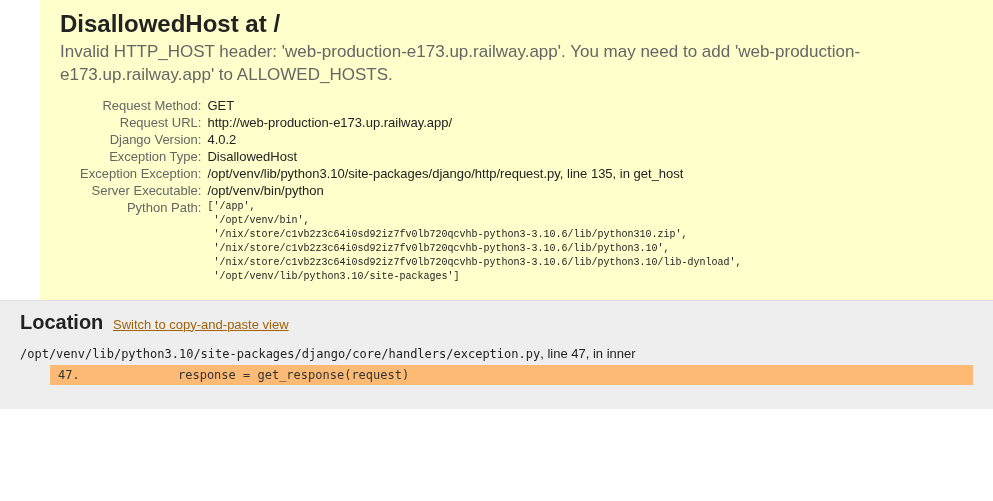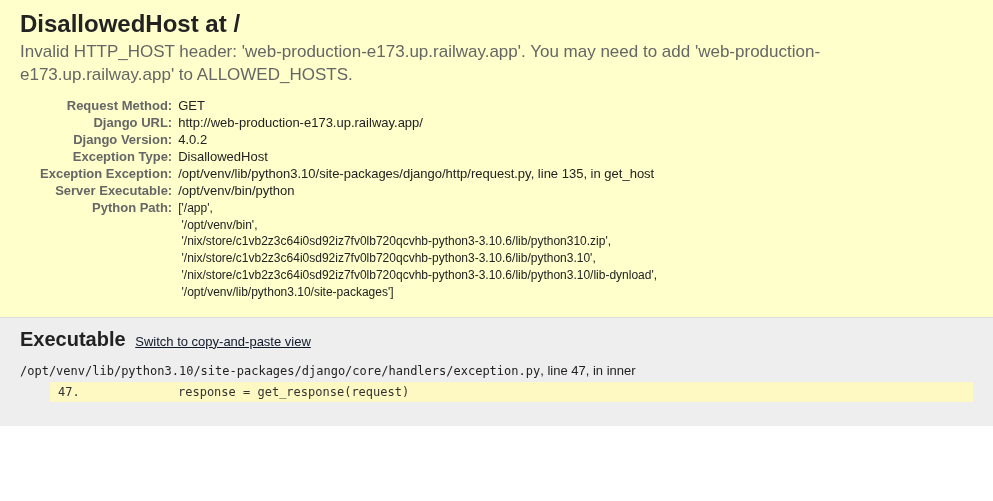--- a/index.html
+++ b/index.html
@@ -5,20 +5,21 @@
     * { margin: 0; padding: 0; box-sizing: border-box; }
     body {
       font-family: "Helvetica Neue", Helvetica, Arial, sans-serif;
       font-size: 13px;
       color: #333;
       background: #fff;
     }
     #summary {
       background: #ffffcc;
       padding: 10px 20px 15px 20px;
+      margin-left: 40px;
     }
     #summary h1 {
       font-size: 24px;
       font-weight: bold;
       color: #222;
       margin-bottom: 3px;
     }
     #summary h2 {
       font-size: 17px;
       font-weight: normal;
@@ -27,77 +28,77 @@
       margin-bottom: 10px;
     }
     table.meta {
       border-collapse: collapse;
       margin-left: 20px;
     }
     table.meta th {
       text-align: right;
       padding: 1px 6px 1px 0;
       color: #666;
-      font-weight: bold;
+      font-weight: normal;
       font-size: 13px;
       vertical-align: top;
       white-space: nowrap;
     }
     table.meta td {
       padding: 1px 0;
       color: #222;
       font-size: 13px;
       vertical-align: top;
     }
     table.meta td.code, table.meta td .mono {
       font-family: "Consolas", "Monaco", monospace;
       font-size: 12px;
     }
     .pre {
-      font-family: Liberation Sans, sans-serif;
-      font-size: 12px;
+      font-family: Liberation Mono, monospace;
+      font-size: 10px;
       white-space: pre;
       line-height: 1.4;
     }
     #traceback {
       background: #eee;
       padding: 10px 20px 20px 20px;
       border-top: 1px solid #ddd;
     }
     #traceback h2 {
       font-size: 20px;
       font-weight: bold;
       color: #222;
       display: inline-block;
       margin-right: 6px;
     }
     #traceback .switch-link {
       font-size: 13px;
-      color: #0f172a;
+      color: #a16207;
       text-decoration: underline;
       cursor: pointer;
     }
     .frame {
       margin-top: 12px;
     }
     .frame-location {
       font-size: 13px;
       color: #222;
       margin-bottom: 2px;
     }
     .frame-location .path {
       font-family: "Consolas", "Monaco", monospace;
       font-size: 12px;
       color: #222;
     }
     .frame-location .lineinfo {
       color: #222;
     }
     .context {
-      background: #fef9c3;
+      background: #fdba74;
       padding: 3px 8px;
       margin: 4px 0 4px 30px;
       font-family: "Consolas", "Monaco", monospace;
       font-size: 12px;
       display: flex;
     }
     .context .lineno {
       width: 120px;
       display: inline-block;
     }
@@ -119,21 +120,21 @@
 <div id="summary">
   <h1>DisallowedHost at /</h1>
   <h2>Invalid HTTP_HOST header: 'web-production-e173.up.railway.app'. You may need to add 'web-production-e173.up.railway.app' to ALLOWED_HOSTS.</h2>
   <table class="meta">
     <tbody>
         <tr>
       <th>Request Method:</th>
       <td>GET</td>
     </tr>
     <tr>
-      <th>Django URL:</th>
+      <th>Request URL:</th>
       <td>http://web-production-e173.up.railway.app/</td>
     </tr>
     <tr>
       <th>Django Version:</th>
       <td>4.0.2</td>
     </tr>
     <tr>
       <th>Exception Type:</th>
       <td>DisallowedHost</td>
     </tr>
@@ -154,21 +155,21 @@
  '/nix/store/c1vb2z3c64i0sd92iz7fv0lb720qcvhb-python3-3.10.6/lib/python3.10',
  '/nix/store/c1vb2z3c64i0sd92iz7fv0lb720qcvhb-python3-3.10.6/lib/python3.10/lib-dynload',
  '/opt/venv/lib/python3.10/site-packages']</div>
           </td>
     </tr>
   </tbody>
     </table>
 </div>
 
 <div id="traceback">
-  <h2>Executable</h2>
+  <h2>Location</h2>
   <a class="switch-link">Switch to copy-and-paste view</a>
 
   <div class="frame">
     <div class="frame-location">
       <span class="path">/opt/venv/lib/python3.10/site-packages/django/core/handlers/exception.py</span><span class="lineinfo">, line 47, in inner</span>
     </div>
     <div class="context">
       <span class="lineno">47.</span>
       <span>response = get_response(request)</span>
     </div>

